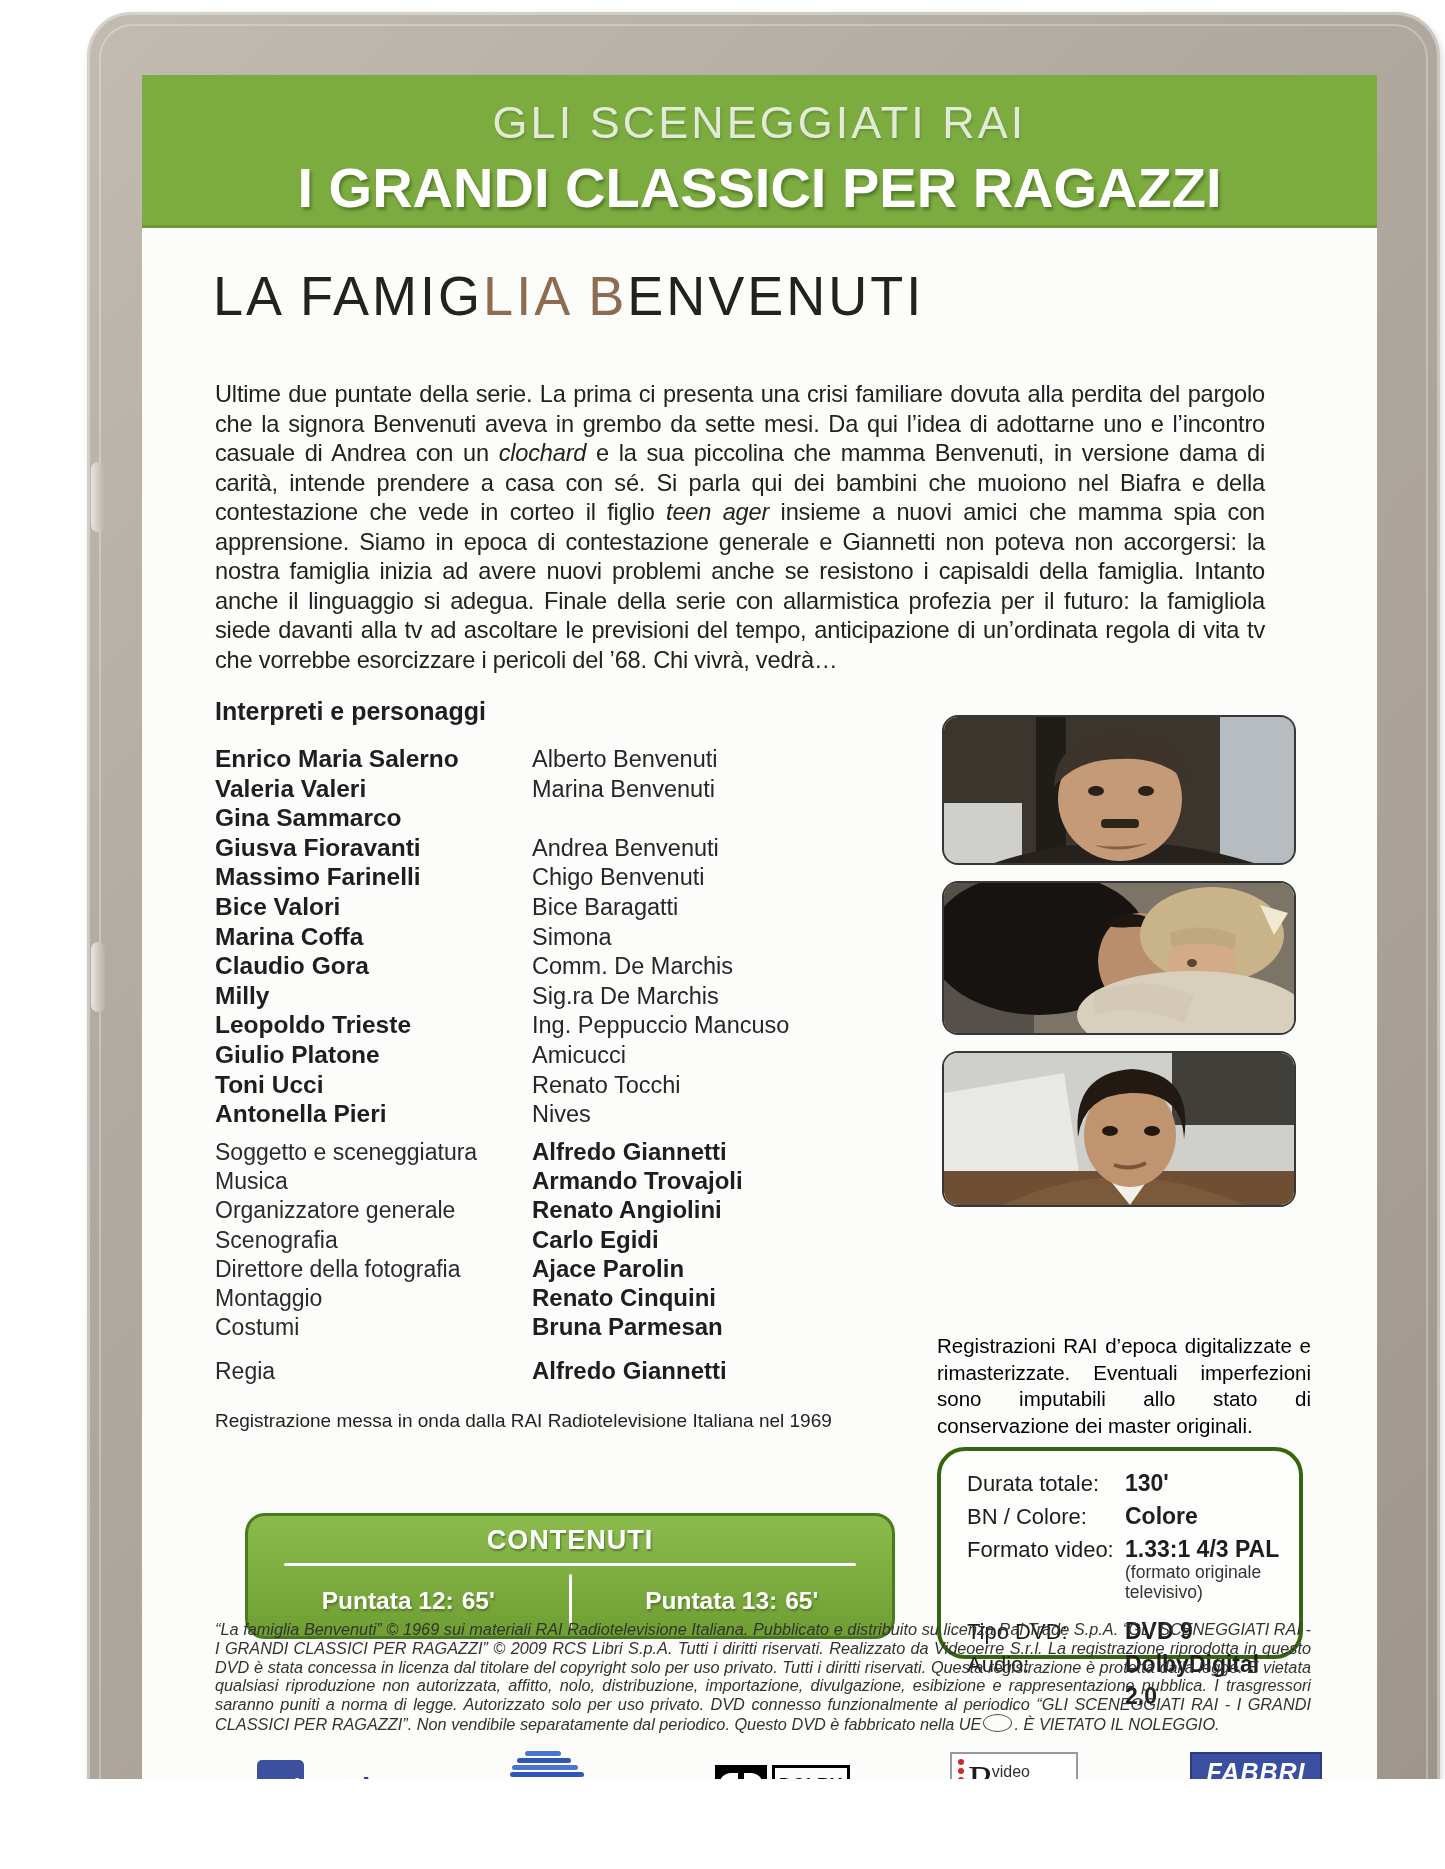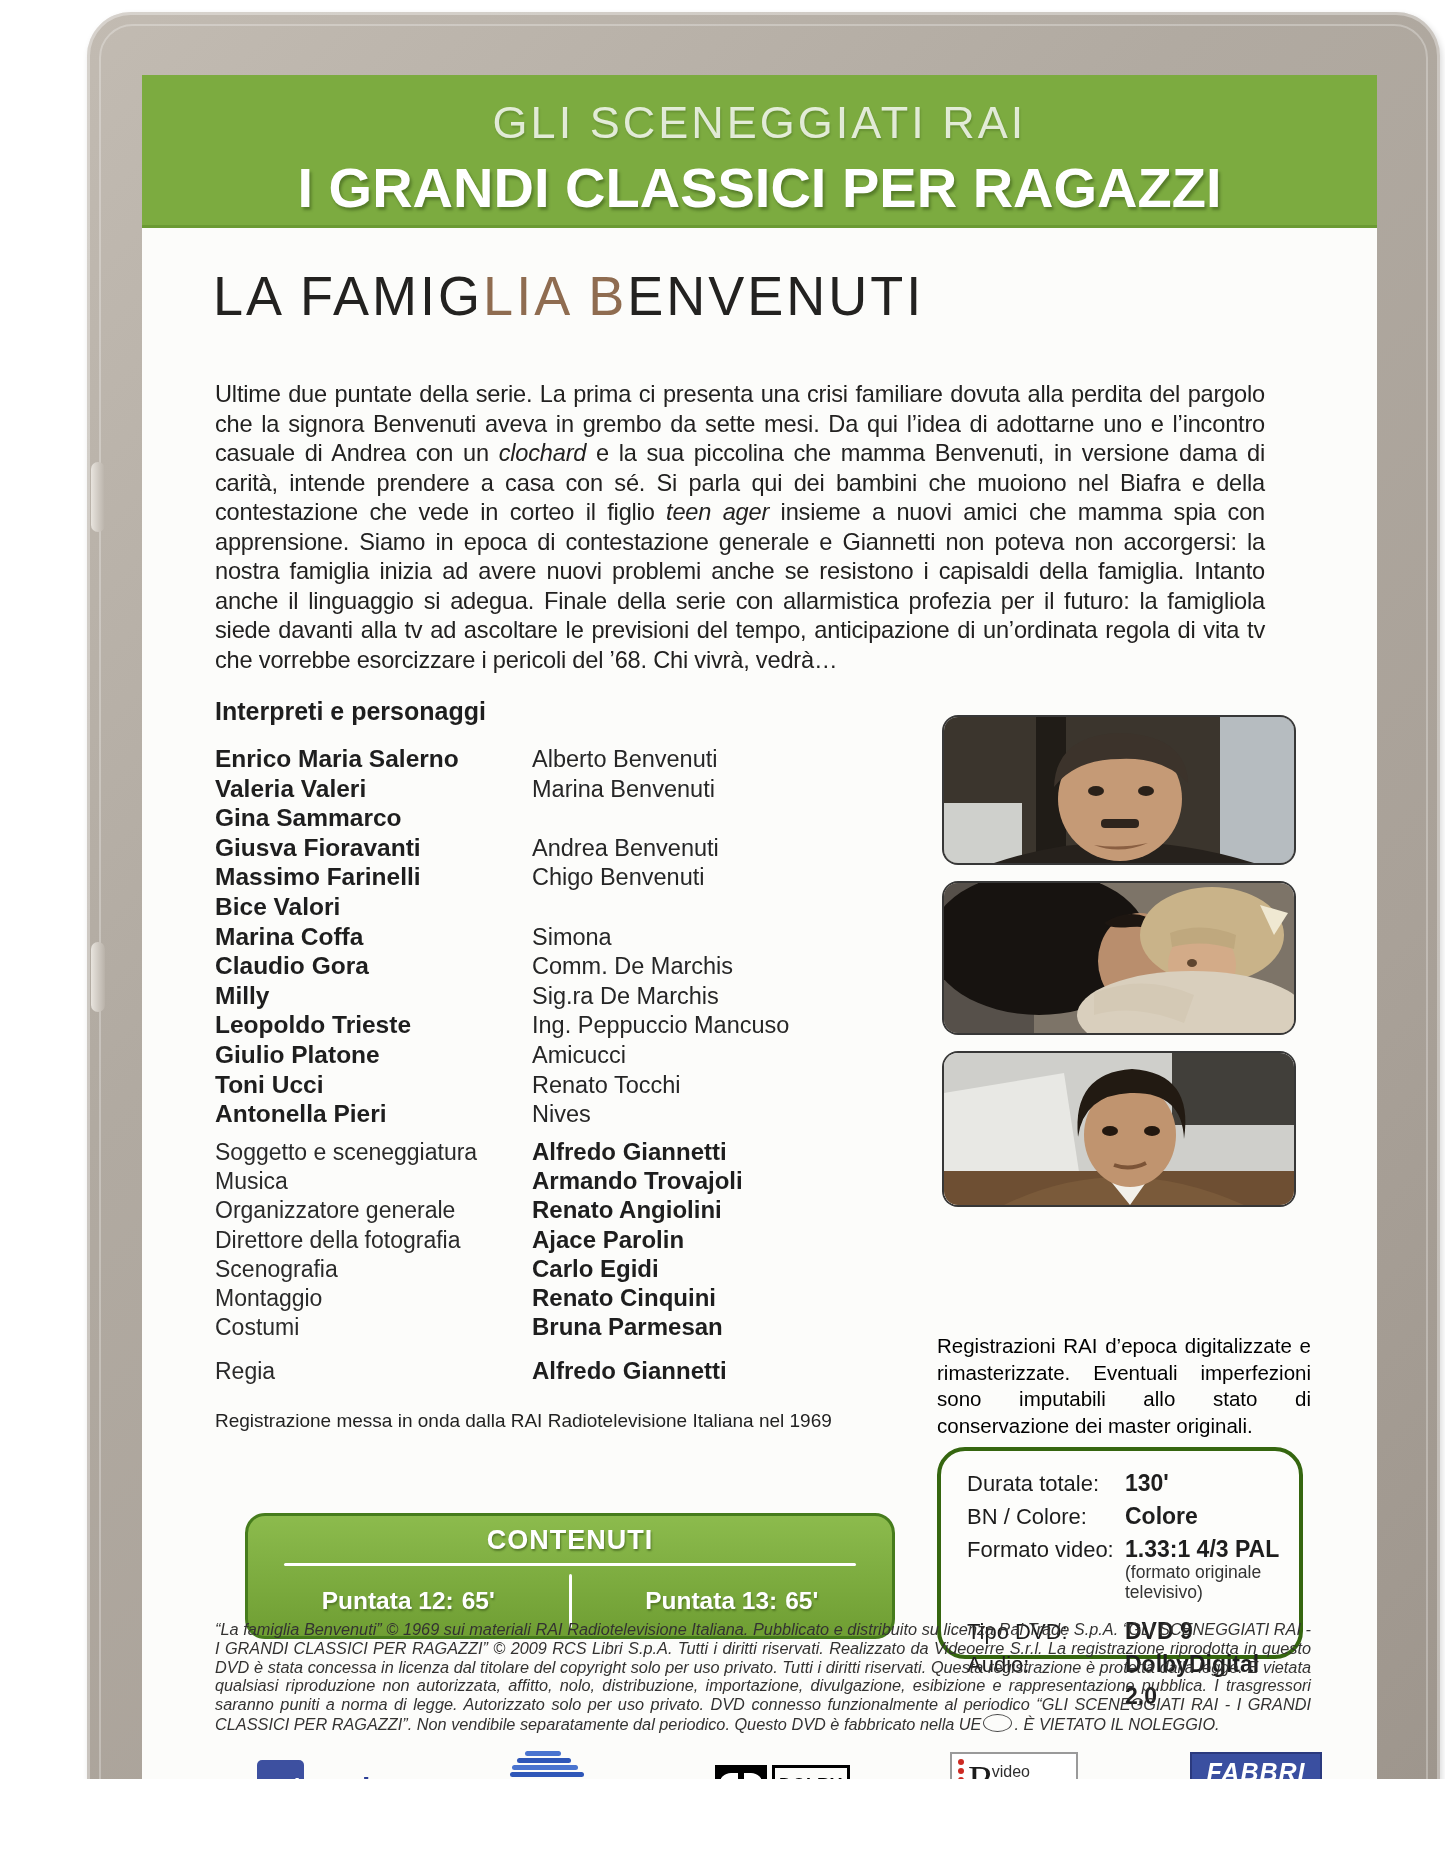--- a/index.html
+++ b/index.html
@@ -137,20 +137,21 @@
         <div class="row">
             <span class="actor">Giusva Fioravanti</span>
             <span class="role">Andrea Benvenuti</span>
           </div>
         <div class="row">
             <span class="actor">Massimo Farinelli</span>
             <span class="role">Chigo Benvenuti</span>
           </div>
         <div class="row">
             <span class="actor">Bice Valori</span>
+            <span class="role">Bice Baragatti</span>
           </div>
         <div class="row">
             <span class="actor">Marina Coffa</span>
             <span class="role">Simona</span>
           </div>
         <div class="row">
             <span class="actor">Claudio Gora</span>
             <span class="role">Comm. De Marchis</span>
           </div>
         <div class="row">
@@ -182,26 +183,26 @@
           </div>
         <div class="row">
             <span class="label">Musica</span>
             <span class="value">Armando Trovajoli</span>
           </div>
         <div class="row">
             <span class="label">Organizzatore generale</span>
             <span class="value">Renato Angiolini</span>
           </div>
         <div class="row">
+            <span class="label">Scenografia</span>
+            <span class="value">Carlo Egidi</span>
+          </div>
+        <div class="row">
             <span class="label">Direttore della fotografia</span>
             <span class="value">Ajace Parolin</span>
-          </div>
-        <div class="row">
-            <span class="label">Scenografia</span>
-            <span class="value">Carlo Egidi</span>
           </div>
         <div class="row">
             <span class="label">Montaggio</span>
             <span class="value">Renato Cinquini</span>
           </div>
         <div class="row">
             <span class="label">Costumi</span>
             <span class="value">Bruna Parmesan</span>
           </div>
         <div class="row regia">

